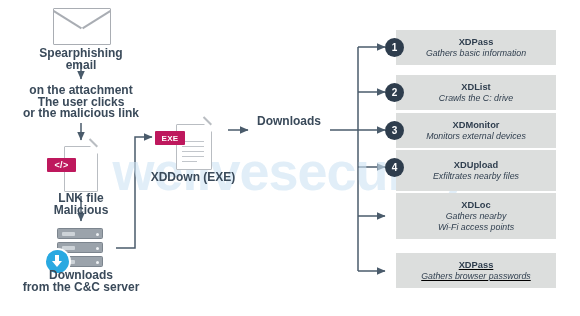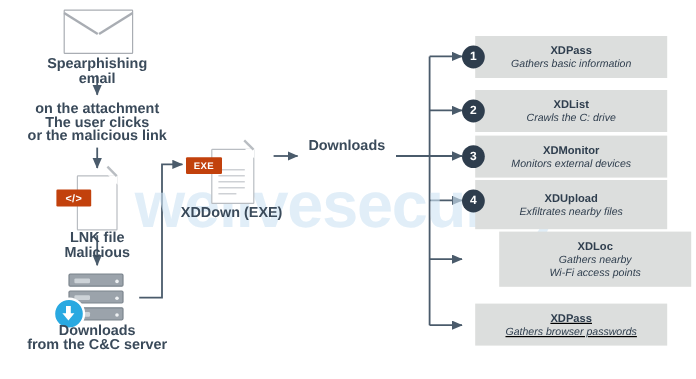--- a/index.html
+++ b/index.html
@@ -49,21 +49,21 @@
     position:absolute;right:-1px;top:-1px;width:0;height:0;
     border-left:8px solid transparent;border-top:8px solid #ffffff;
   }
   .sheet .foldline{
     position:absolute;right:-1px;top:-1px;width:11px;height:1.5px;
     background:#b9bdc2;transform-origin:right top;transform:rotate(45deg);
   }
   .sheet .ln{position:absolute;height:1.3px;background:#c2c6cb;}
 
   .badge{
-    position:absolute;background:#c2410c;color:#fff;
+    position:absolute;background:#be185d;color:#fff;
     font-size:8px;font-weight:bold;letter-spacing:.3px;
     display:flex;align-items:center;justify-content:center;
     border-radius:1px;z-index:5;
     font-family:"Liberation Sans","DejaVu Sans",sans-serif;
   }
 
   
   .srv{position:absolute;left:57px;top:228px;width:46px;height:40px;}
   .srv .unit{
     position:absolute;left:0;width:46px;height:11px;
@@ -231,21 +231,21 @@
   <div class="mname">XDMonitor</div>
   <div class="mdesc">Monitors external devices</div>
 </div>
 
 <div class="num" style="left:385px;top:158px;">4</div>
 <div class="mod" style="top:150px;height:41px;">
   <div class="mname">XDUpload</div>
   <div class="mdesc">Exfiltrates nearby files</div>
 </div>
 
-<div class="mod" style="top:193px;height:46px;margin-left:20px;">
+<div class="mod" style="top:193px;height:46px;">
   <div class="mname">XDLoc</div>
   <div class="mdesc">Gathers nearby</div>
   <div class="mdesc">Wi-Fi access points</div>
 </div>
 
 <div class="mod" style="top:253px;height:35px;text-decoration:underline;">
   <div class="mname">XDPass</div>
   <div class="mdesc">Gathers browser passwords</div>
 </div>
 

